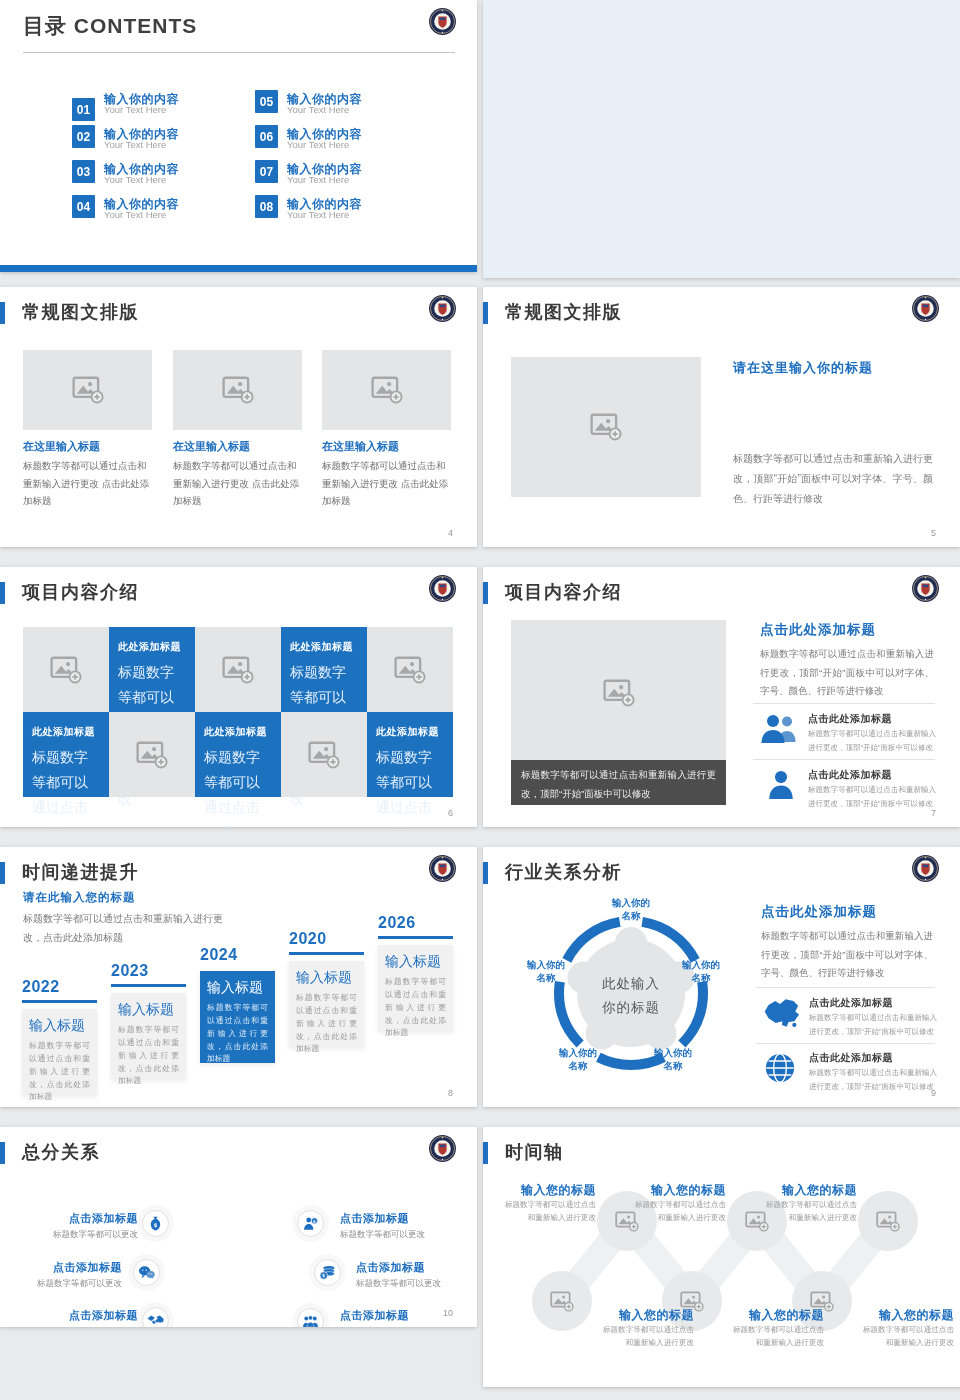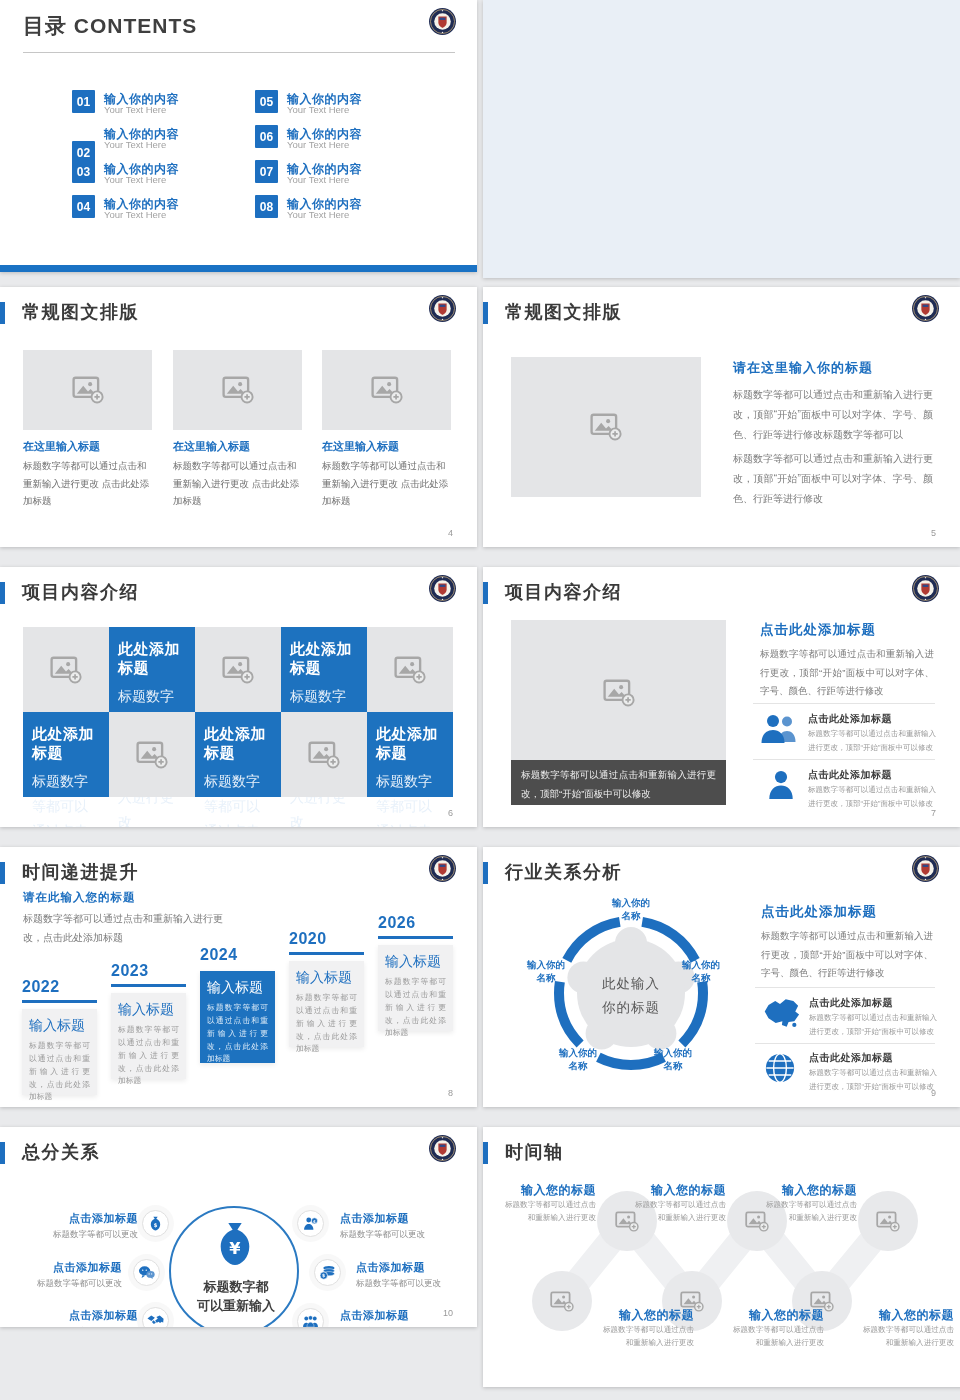--- a/index.html
+++ b/index.html
@@ -30,21 +30,21 @@
   .h-blue{position:absolute;font-weight:bold;color:var(--blue);letter-spacing:1px}
   .p-gray{position:absolute;color:var(--body);text-align:justify}
   .hr{position:absolute;height:1px;background:#e4e4e4}
   .item-title{position:absolute;font-size:10px;font-weight:bold;color:#3c3c3c;letter-spacing:.5px}
   .item-text{position:absolute;font-size:7.5px;color:#9a9a9a;line-height:1.8;text-align:justify}
   
   .card4-h{position:absolute;font-size:11px;font-weight:bold;color:var(--blue)}
   .card4-b{position:absolute;font-size:9.5px;color:#6f6f6f;line-height:1.85}
   
   .cell-blue{position:absolute;width:86px;height:85px;background:#1d72bf;color:#fff;padding:13px 9px 0 9px}
-  .cell-blue .ch{font-size:15px;font-weight:bold;letter-spacing:.5px}
+  .cell-blue .ch{font-size:10px;font-weight:bold;letter-spacing:.5px}
   .cell-blue .cb{font-size:14px;line-height:1.8;margin-top:6px;color:#e8f1fa}
   
   .img-caption{position:absolute;background:rgba(64,64,64,.92);color:#f0f0f0;font-size:9.5px;line-height:1.95;padding:6px 10px;text-align:justify}
   
   .yr-col{position:absolute;width:75px}
   .yr{font-size:16px;font-weight:bold;color:var(--blue);letter-spacing:.5px}
   .yr-line{height:3px;background:var(--blue);margin:4px 0 6px 0}
   .yr-card{background:#f1f1f2;padding:8px 7px;box-shadow:0 2px 5px rgba(0,0,0,.08);height:86px}
   .yr-card .yt{font-size:14px;font-weight:normal;color:var(--blue)}
   .yr-card .yb{font-size:7.8px;color:#9a9a9a;line-height:1.65;margin-top:5px;text-align:justify}
@@ -162,24 +162,24 @@
   <section class="slide" style="left:0;top:0;width:477px;height:272px">
     <div class="abs" style="left:23px;top:12px;font-size:21px;font-weight:bold;color:#3f3f3f;letter-spacing:1px">
       <span>目录</span>
       <span>CONTENTS</span>
     </div>
     <svg class="logo">
         <use href="#seal"></use>
       </svg>
     <div class="abs" style="left:23px;top:52px;width:432px;height:1px;background:#c6c6c6"></div>
 
-    <div class="toc-item-num" style="left:72px;top:90px">01</div>
+    <div class="toc-item-num" style="left:72px;top:98px">01</div>
     <div class="toc-label" style="left:104px;top:91px">输入你的内容</div>
     <div class="toc-sub" style="left:104px;top:104px">Your Text Here</div>
-    <div class="toc-item-num" style="left:72px;top:141px">02</div>
+    <div class="toc-item-num" style="left:72px;top:125px">02</div>
     <div class="toc-label" style="left:104px;top:126px">输入你的内容</div>
     <div class="toc-sub" style="left:104px;top:139px">Your Text Here</div>
     <div class="toc-item-num" style="left:72px;top:160px">03</div>
     <div class="toc-label" style="left:104px;top:161px">输入你的内容</div>
     <div class="toc-sub" style="left:104px;top:174px">Your Text Here</div>
     <div class="toc-item-num" style="left:72px;top:195px">04</div>
     <div class="toc-label" style="left:104px;top:196px">输入你的内容</div>
     <div class="toc-sub" style="left:104px;top:209px">Your Text Here</div>
     <div class="toc-item-num" style="left:255px;top:90px">05</div>
     <div class="toc-label" style="left:287px;top:91px">输入你的内容</div>
@@ -240,21 +240,20 @@
     <div class="s-title">常规图文排版</div>
     <svg class="logo">
         <use href="#seal"></use>
       </svg>
     <div class="ph" style="left:28px;top:70px;width:190px;height:140px">
       <svg class="ph-ico">
           <use href="#img-ico"></use>
         </svg>
       </div>
     <div class="h-blue" style="left:250px;top:72px;font-size:13px">请在这里输入你的标题</div>
-    <div class="p-gray" style="left:250px;top:98px;width:200px;font-size:10px;line-height:2.0">标题数字等都可以通过点击和重新输入进行更改，顶部“开始”面板中可以对字体、字号、颜色、行距等进行修改标题数字等都可以</div>
     <div class="p-gray" style="left:250px;top:162px;width:200px;font-size:10px;line-height:2.0">标题数字等都可以通过点击和重新输入进行更改，顶部“开始”面板中可以对字体、字号、颜色、行距等进行修改</div>
     <div class="pageno">5</div>
   </section>
 
   <section class="slide" style="left:0;top:567px;width:477px;height:260px">
     <div class="t-bar"></div>
     <div class="s-title">项目内容介绍</div>
     <svg class="logo">
         <use href="#seal"></use>
       </svg>
@@ -440,27 +439,20 @@
     <div class="item-text" style="left:326px;top:219px;width:128px">标题数字等都可以通过点击和重新输入进行更改，顶部“开始”面板中可以修改</div>
     <div class="pageno">9</div>
   </section>
 
   <section class="slide" style="left:0;top:1127px;width:477px;height:200px">
     <div class="t-bar"></div>
     <div class="s-title">总分关系</div>
     <svg class="logo">
         <use href="#seal"></use>
       </svg>
-    <div class="big-circle">
-      <svg style="position:absolute;left:43px;top:13px;width:42px;height:46px">
-          <use href="#bag-yuan"></use>
-        </svg>
-      <div style="position:absolute;left:0;top:70px;width:130px;text-align:center;font-size:13px;font-weight:bold;color:#3f3f3f">标题数字都</div>
-      <div style="position:absolute;left:0;top:89px;width:130px;text-align:center;font-size:13px;font-weight:bold;color:#3f3f3f">可以重新输入</div>
-    </div>
     <div class="sat" style="left:142px;top:83px">
         <svg>
           <use href="#bag-dollar"></use>
         </svg>
       </div>
     <div class="sat" style="left:133px;top:132px">
         <svg>
           <use href="#wechat"></use>
         </svg>
       </div>

